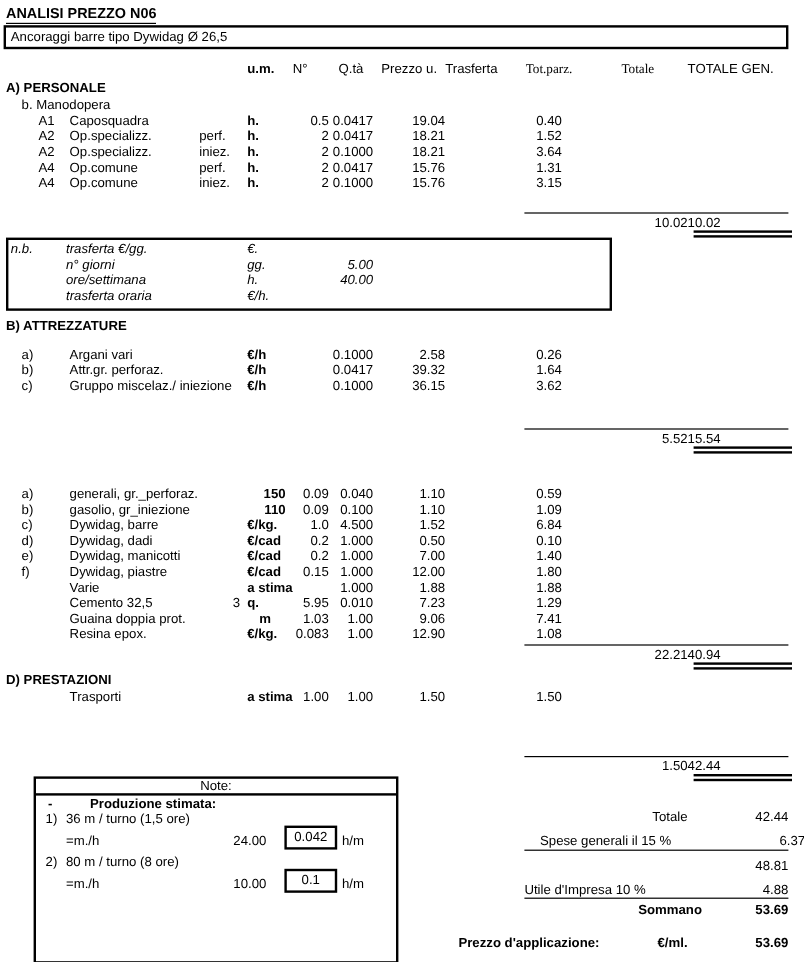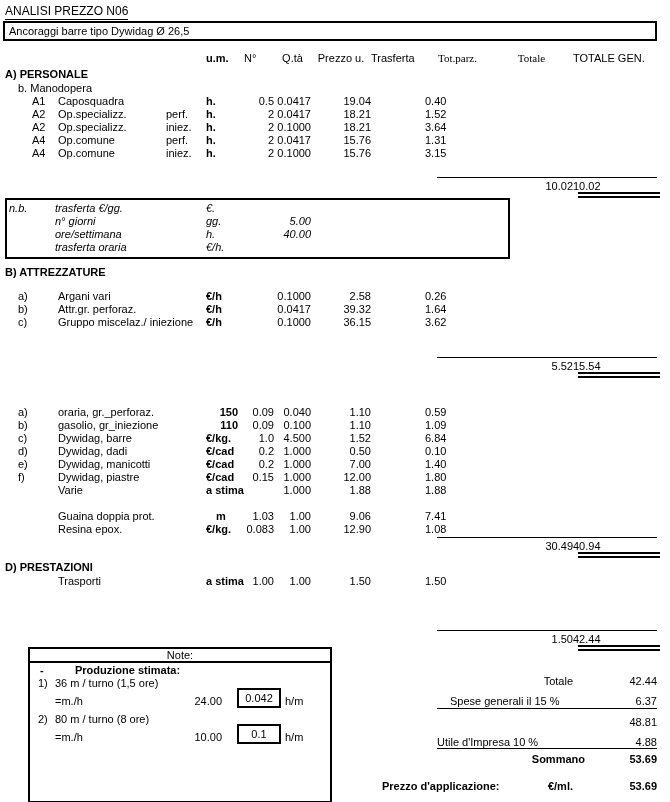--- a/index.html
+++ b/index.html
@@ -1,38 +1,38 @@
 <!DOCTYPE html>
 <html><head>
 <meta charset="utf-8">
 <style>
   html,body{margin:0;padding:0;background:#fff;}
   .page{position:relative;width:670px;height:802px;background:#fff;overflow:hidden;
         font-family:"Liberation Sans",sans-serif;font-size:11px;color:#000;}
   .abs{position:absolute;white-space:nowrap;line-height:13px;}
   .b{font-weight:bold;}
-  .title{position:absolute;left:5px;top:4px;font-size:12px;font-weight:normal;
+  .title{position:absolute;left:5px;top:4px;font-size:12px;font-weight:bold;
          border-bottom:1.5px solid #000;padding-bottom:1px;white-space:nowrap;}
   .subtitle-box{position:absolute;left:3px;top:21px;width:654px;height:20px;
                 border:2px solid #000;box-sizing:border-box;display:flex;align-items:center;padding-left:4px;}
   .sec{position:absolute;font-weight:bold;white-space:nowrap;line-height:13px;}
   
   .trow{position:absolute;left:18px;width:639px;display:grid;line-height:13px;height:13px;
         grid-template-columns:40px 108px 40px 38px 30px 37px 60px 54px 65px 83px 84px;}
   .trow span{white-space:nowrap;}
   .code{grid-column:1;}
   .ind{padding-left:14px;}
   .name{grid-column:2;}
   .sub{grid-column:3;}
   .um{grid-column:4;font-weight:bold;}
   .n{grid-column:5;text-align:right;}
   .qta{grid-column:6;text-align:right;}
   .pz{grid-column:7;text-align:right;}
   .trasf{grid-column:8;}
-  .tp{grid-column:9;text-align:left;}
+  .tp{grid-column:9;text-align:center;}
   .tt{grid-column:10;text-align:right;}
   .tg{grid-column:11;text-align:left;}
   .r{text-align:right;padding-right:6px;}
   .hdr .qta,.hdr .pz{text-align:center;}
   .hdr .tp,.hdr .tt{text-align:center;font-family:Liberation Serif, serif;}
   .hdr .n{text-align:left;}
   .rule{position:absolute;left:437px;width:220px;border-top:1.5px solid #000;height:0;}
   .dbl{position:absolute;left:578px;width:82px;height:6px;box-sizing:border-box;
        border-top:2px solid #000;border-bottom:2px solid #000;}
   .sumrule{position:absolute;left:437px;width:220px;border-top:1.5px solid #000;height:0;}
@@ -174,21 +174,21 @@
   <div class="rule" style="top:357px"></div>
   <div class="trow" style="top:360px">
     <span class="tt">5.52</span>
     <span class="tg">15.54</span>
   </div>
   <div class="dbl" style="top:372px"></div>
 
 
   <div class="trow" style="top:406px">
     <span class="code">a)</span>
-    <span class="name">oraria, gr._perforaz.</span>
+    <span class="name">generali, gr._perforaz.</span>
     <span class="um r">150</span>
     <span class="n">0.09</span>
     <span class="qta">0.040</span>
     <span class="pz">1.10</span>
     <span class="tp">0.59</span>
   </div>
   <div class="trow" style="top:419px">
     <span class="code">b)</span>
     <span class="name">gasolio, gr_iniezione</span>
     <span class="um r">110</span>
@@ -233,40 +233,49 @@
     <span class="pz">12.00</span>
     <span class="tp">1.80</span>
   </div>
   <div class="trow" style="top:484px">
     <span class="name">Varie</span>
     <span class="um">a stima</span>
     <span class="qta">1.000</span>
     <span class="pz">1.88</span>
     <span class="tp">1.88</span>
   </div>
+  <div class="trow" style="top:497px">
+    <span class="name">Cemento 32,5</span>
+    <span class="sub r">3</span>
+    <span class="um">q.</span>
+    <span class="n">5.95</span>
+    <span class="qta">0.010</span>
+    <span class="pz">7.23</span>
+    <span class="tp">1.29</span>
+  </div>
   <div class="trow" style="top:510px">
     <span class="name">Guaina doppia prot.</span>
     <span class="um" style="padding-left:10px">m</span>
     <span class="n">1.03</span>
     <span class="qta">1.00</span>
     <span class="pz">9.06</span>
     <span class="tp">7.41</span>
   </div>
   <div class="trow" style="top:523px">
     <span class="name">Resina epox.</span>
     <span class="um">€/kg.</span>
     <span class="n">0.083</span>
     <span class="qta">1.00</span>
     <span class="pz">12.90</span>
     <span class="tp">1.08</span>
   </div>
 
   <div class="rule" style="top:537px"></div>
   <div class="trow" style="top:540px">
-    <span class="tt">30.49</span>
+    <span class="tt">22.21</span>
     <span class="tg">40.94</span>
   </div>
   <div class="dbl" style="top:552px"></div>
 
   <div class="sec" style="left:5px;top:561px">D) PRESTAZIONI</div>
   <div class="trow" style="top:575px">
     <span class="name">Trasporti</span>
     <span class="um">a stima</span>
     <span class="n">1.00</span>
     <span class="qta">1.00</span>
@@ -296,21 +305,21 @@
     <span class="abs" style="left:25px;top:82px">=m./h</span>
     <span class="abs ra" style="left:130px;top:82px;width:62px">10.00</span>
     <div class="vbox" style="left:207px;top:75px">0.1</div>
     <span class="abs" style="left:255px;top:82px">h/m</span>
   </div>
 
   <span class="abs ra" style="left:480px;top:675px;width:93px">Totale</span>
   <span class="abs ra" style="left:570px;top:675px;width:87px">42.44</span>
 
   <span class="abs" style="left:450px;top:695px">Spese generali il 15 %</span>
-  <span class="abs ra" style="left:570px;top:695px;width:87px">6.37</span>
+  <span class="abs ra" style="left:584px;top:695px;width:87px">6.37</span>
   <div class="sumrule" style="top:708px"></div>
 
   <span class="abs ra" style="left:570px;top:716px;width:87px">48.81</span>
 
   <span class="abs" style="left:437px;top:736px">Utile d'Impresa 10 %</span>
   <span class="abs ra" style="left:570px;top:736px;width:87px">4.88</span>
   <div class="sumrule" style="top:748px"></div>
 
   <span class="abs ra b" style="left:460px;top:753px;width:125px">Sommano</span>
   <span class="abs ra b" style="left:570px;top:753px;width:87px">53.69</span>

